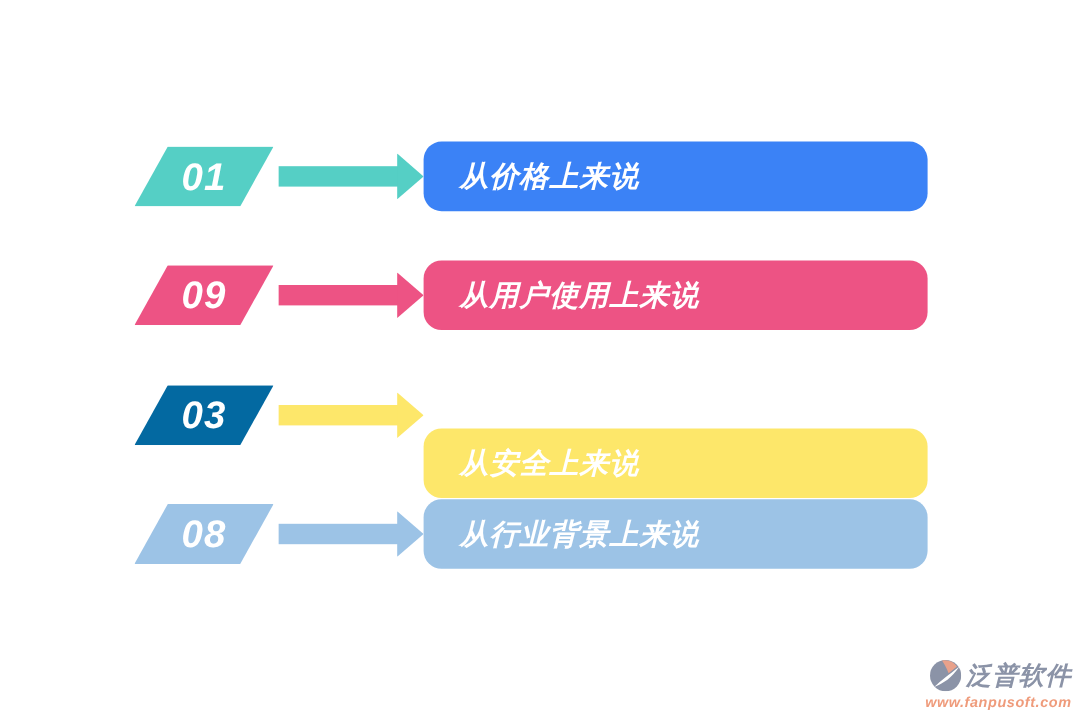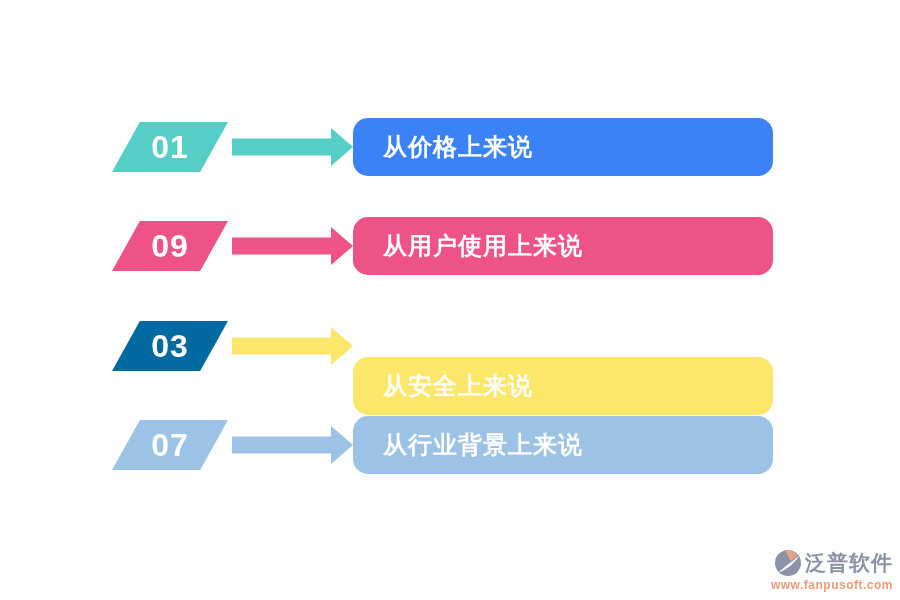--- a/index.html
+++ b/index.html
@@ -7,20 +7,21 @@
     padding: 0;
     background: #ffffff;
     font-family: "Liberation Sans", "DejaVu Sans", sans-serif;
   }
   .stage {
     position: relative;
     width: 900px;
     height: 600px;
     background: #ffffff;
     overflow: hidden;
+    font-style: italic;
   }
   .row { position: absolute; left: 0; width: 900px; height: 58px; }
   .row-1 { top: 118px; }
   .row-2 { top: 217px; }
   .row-3 { top: 317px; }
   .row-4 { top: 416px; }
 
   .parallelogram {
     position: absolute;
     left: 112px;
@@ -129,21 +130,21 @@
       <rect x="0" y="10.5" width="100" height="17" fill="#FDE76A"></rect>
       <polygon points="99,0 121,19 99,38" fill="#FDE76A"></polygon>
     </svg>
     <div class="bar" style="background-color: rgb(253, 231, 106); margin-top: 40px;">
       <span class="label">从安全上来说</span>
     </div>
   </div>
 
   <div class="row row-4">
     <div class="parallelogram" style="background-color: rgb(156, 195, 230);">
-      <span class="num">07</span>
+      <span class="num">08</span>
     </div>
     <svg class="arrow" viewBox="0 0 121 38">
       <rect x="0" y="10.5" width="100" height="17" fill="#9CC3E6"></rect>
       <polygon points="99,0 121,19 99,38" fill="#9CC3E6"></polygon>
     </svg>
     <div class="bar" style="background-color: rgb(156, 195, 230);">
       <span class="label">从行业背景上来说</span>
     </div>
   </div>
 

